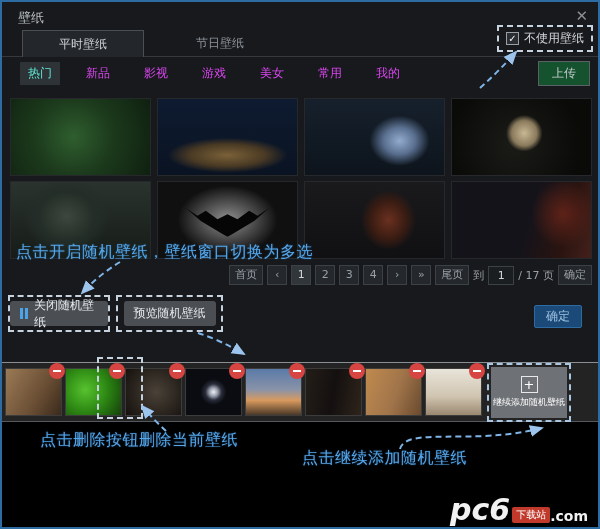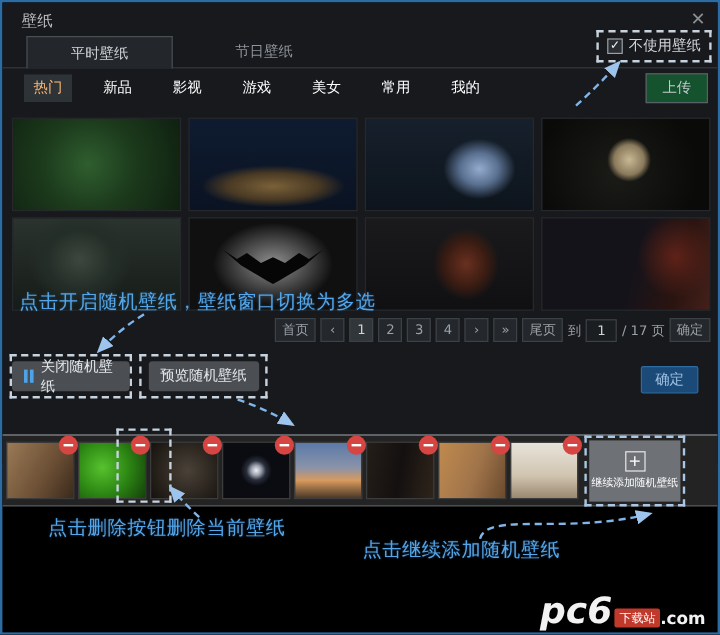--- a/index.html
+++ b/index.html
@@ -10,22 +10,22 @@
   .title{position:absolute;left:16px;top:7px;font-size:13px;color:#b9bdc1;}
   .close{position:absolute;right:10px;top:5px;font-size:15px;color:#8a8f94;cursor:pointer;}
   .tabbar{position:absolute;left:0;top:27px;right:0;height:28px;border-bottom:1px solid #35393d;}
   .tab{position:absolute;top:1px;height:27px;line-height:26px;text-align:center;font-size:12px;}
   .tab.active{left:20px;width:122px;background:#23272b;border:1px solid #4a4f54;border-bottom:none;color:#d0d4d8;}
   .tab.idle{left:143px;width:150px;color:#8f949a;}
   .chkbox{position:absolute;right:5px;top:23px;border:2px dashed #c6d2de;padding:3px 7px;display:flex;align-items:center;gap:5px;background:#17191c;}
   .chk{width:13px;height:13px;background:#2a2e32;border:1px solid #9aa0a6;color:#eaf2fa;font-size:10px;line-height:11px;text-align:center;}
   .chklab{font-size:12px;color:#d4d8dc;}
   .cats{position:absolute;left:18px;top:60px;display:flex;gap:18px;align-items:center;}
-  .cat{font-size:12px;color:#ffffff;padding:3px 8px;cursor:pointer;}
-  .cat.sel{background:#2e3337;color:#fdba74;}
+  .cat{font-size:12px;color:#d946ef;padding:3px 8px;cursor:pointer;}
+  .cat.sel{background:#2e3337;color:#5eead4;}
   .upload{position:absolute;right:8px;top:59px;font-size:12px;color:#c4c9ce;background:#14532d;border:1px solid #596066;padding:3px 13px;cursor:pointer;}
   
   .grid{position:absolute;left:8px;top:96px;right:6px;display:grid;grid-template-columns:repeat(4,1fr);gap:5px 6px;}
   .cell{height:78px;position:relative;overflow:hidden;border:1px solid #26282b;}
   .t1{background:radial-gradient(circle at 45% 50%,#2f5e2f 0%,#1c3a1c 45%,#0f2010 100%);}
   .t2{background:radial-gradient(ellipse 60% 32% at 50% 74%,#7a6138 0%,#4a3a24 45%,rgba(0,0,0,0) 72%),linear-gradient(#0e1b30,#0a1322);}
   .t3{background:radial-gradient(ellipse 30% 46% at 68% 55%,#93abce 0%,#5a7090 38%,rgba(0,0,0,0) 72%),linear-gradient(#16202c,#0d141c);}
   .t4{background:radial-gradient(circle 24px at 52% 45%,#c9b894 0%,#8a7a5c 52%,rgba(0,0,0,0) 76%),radial-gradient(circle at 45% 60%,#1b1b18 0%,#0a0a08 75%);}
   .t5{background:radial-gradient(ellipse 38% 62% at 40% 45%,#3c473e 0%,#242e28 52%,rgba(0,0,0,0) 82%),linear-gradient(#2a332e,#161c18);}
   .t6{background:radial-gradient(ellipse 46% 58% at 50% 50%,#909090 0%,#4c4c4c 42%,#101010 78%);}

